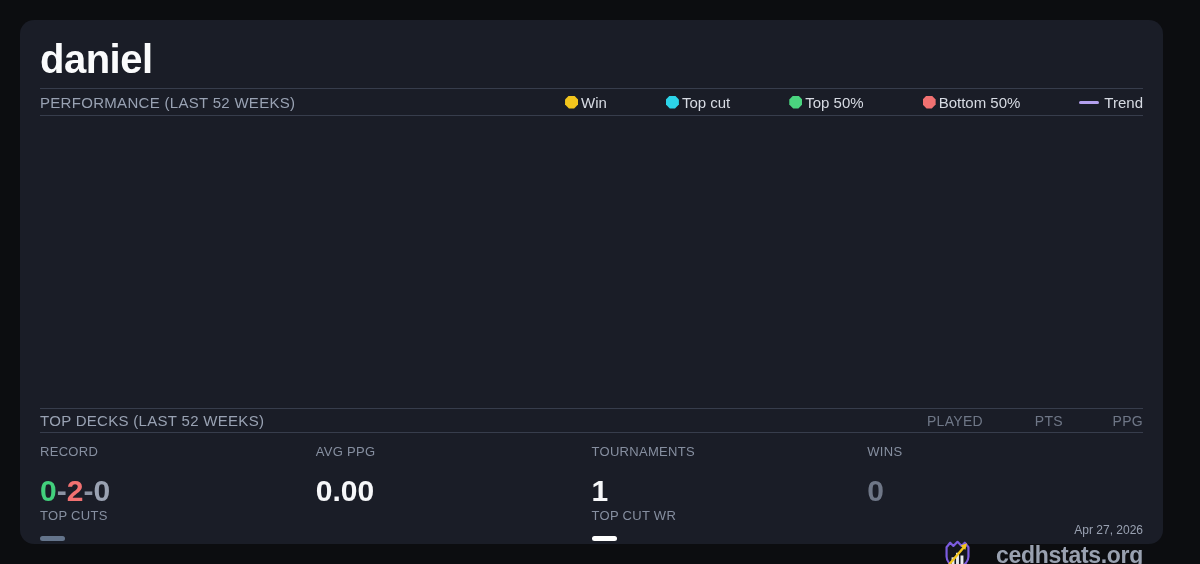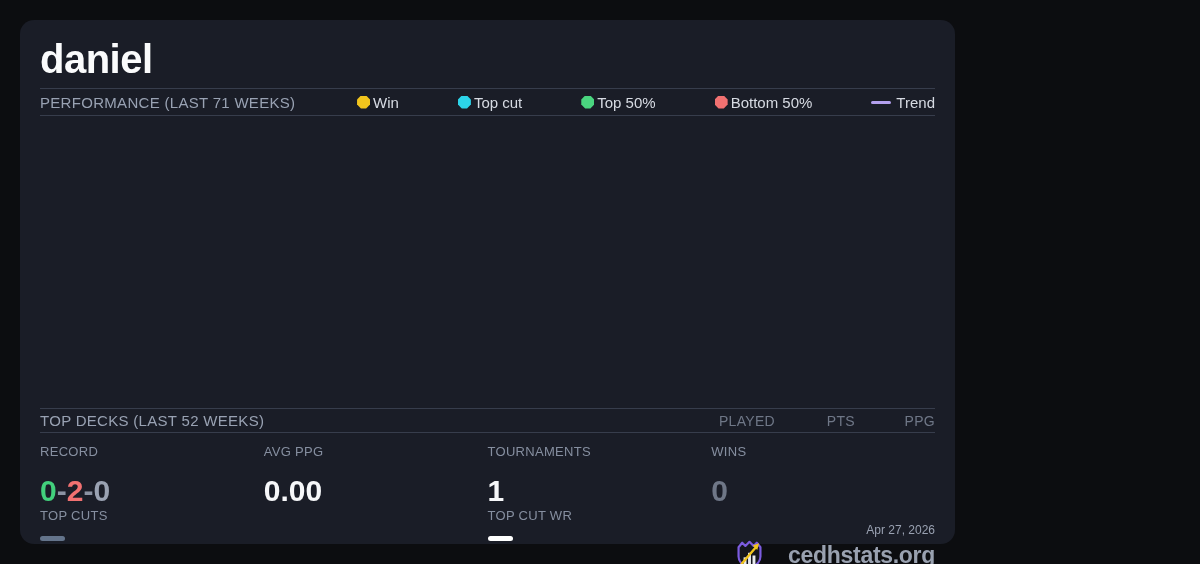--- a/index.html
+++ b/index.html
@@ -6,21 +6,21 @@
   html, body { width: 1200px; height: 564px; }
   body {
     background: #0c0d10;
     font-family: "Liberation Sans", "DejaVu Sans", sans-serif;
     overflow: hidden;
   }
   .stage { position: relative; width: 1200px; height: 564px; }
   .card {
     position: absolute;
     left: 20px; top: 20px;
-    width: 935px; height: 524px;
+    width: 1143px; height: 524px;
     background: #1a1d27;
     border-radius: 14px;
     padding: 0 20px;
   }
   .player-name {
     color: #fafbfc;
     font-size: 40px;
     font-weight: 700;
     letter-spacing: -0.5px;
     padding-top: 16px;
@@ -100,21 +100,21 @@
 </style>
 </head>
 <body>
 
 <div class="stage">
   <div class="card">
 
     <h1 class="player-name">daniel</h1>
 
     <div class="sec-head perf">
-      <span class="sec-title">PERFORMANCE (LAST 71 WEEKS)</span>
+      <span class="sec-title">PERFORMANCE (LAST 52 WEEKS)</span>
       <div class="legend">
         <div class="legend-item">
           <span class="legend-dot" style="background: rgb(242, 197, 29);"></span>
           <span class="legend-label">Win</span>
         </div>
         <div class="legend-item">
           <span class="legend-dot" style="background: rgb(44, 212, 233);"></span>
           <span class="legend-label">Top cut</span>
         </div>
         <div class="legend-item">

